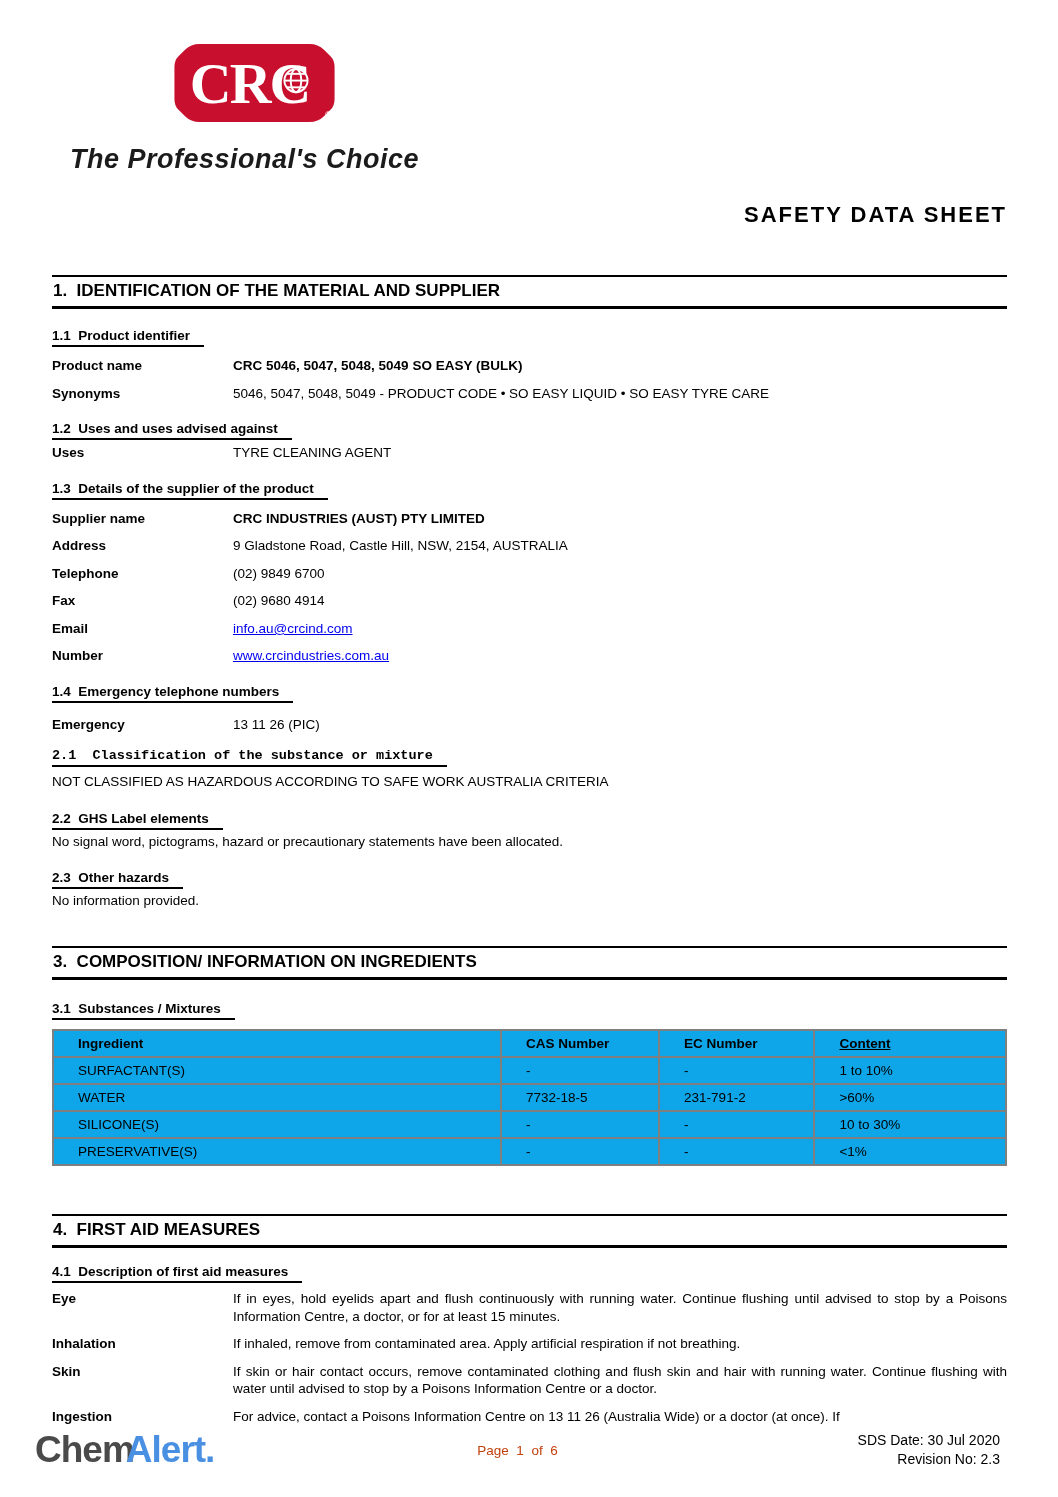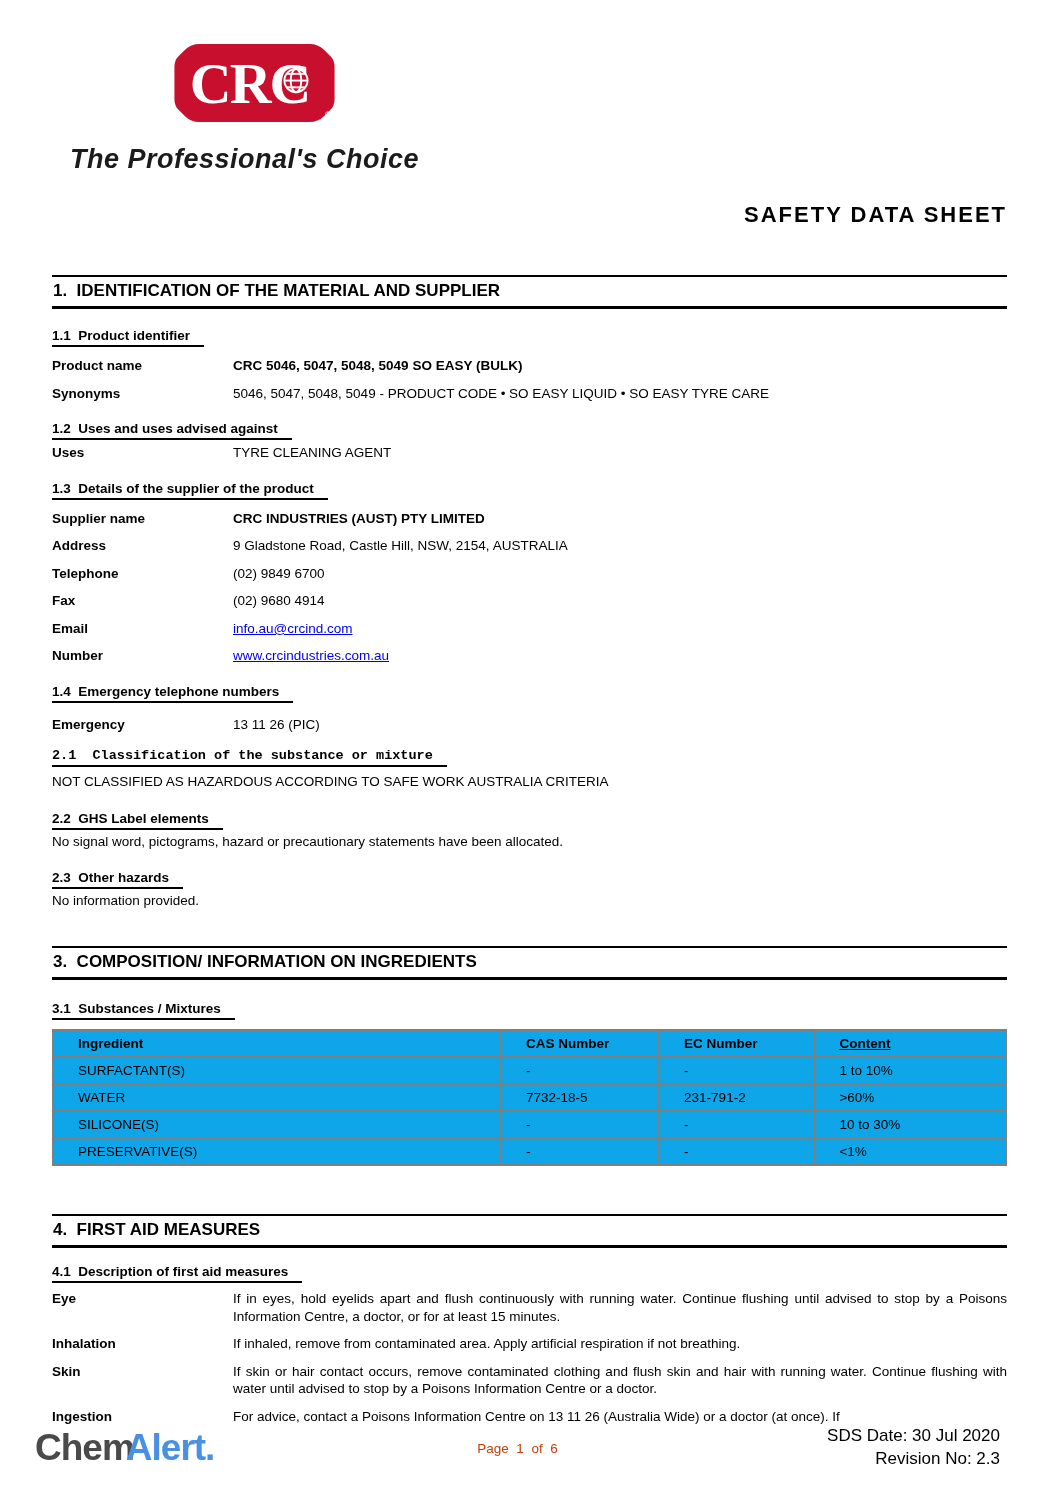--- a/index.html
+++ b/index.html
@@ -105,21 +105,21 @@
   .footer-page {
     flex: 1;
     text-align: center;
     font-size: 13.5px;
     color: #c2410c;
   }
   .footer-meta {
     flex: 0 0 auto;
     width: 290px;
     text-align: right;
-    font-size: 17px;
+    font-size: 14px;
     line-height: 1.35;
   }
 </style>
 </head>
 <body>
 
 <div class="page">
 
   <div class="logo-wrap">
     <svg width="165" height="82" viewBox="0 0 170 85">

